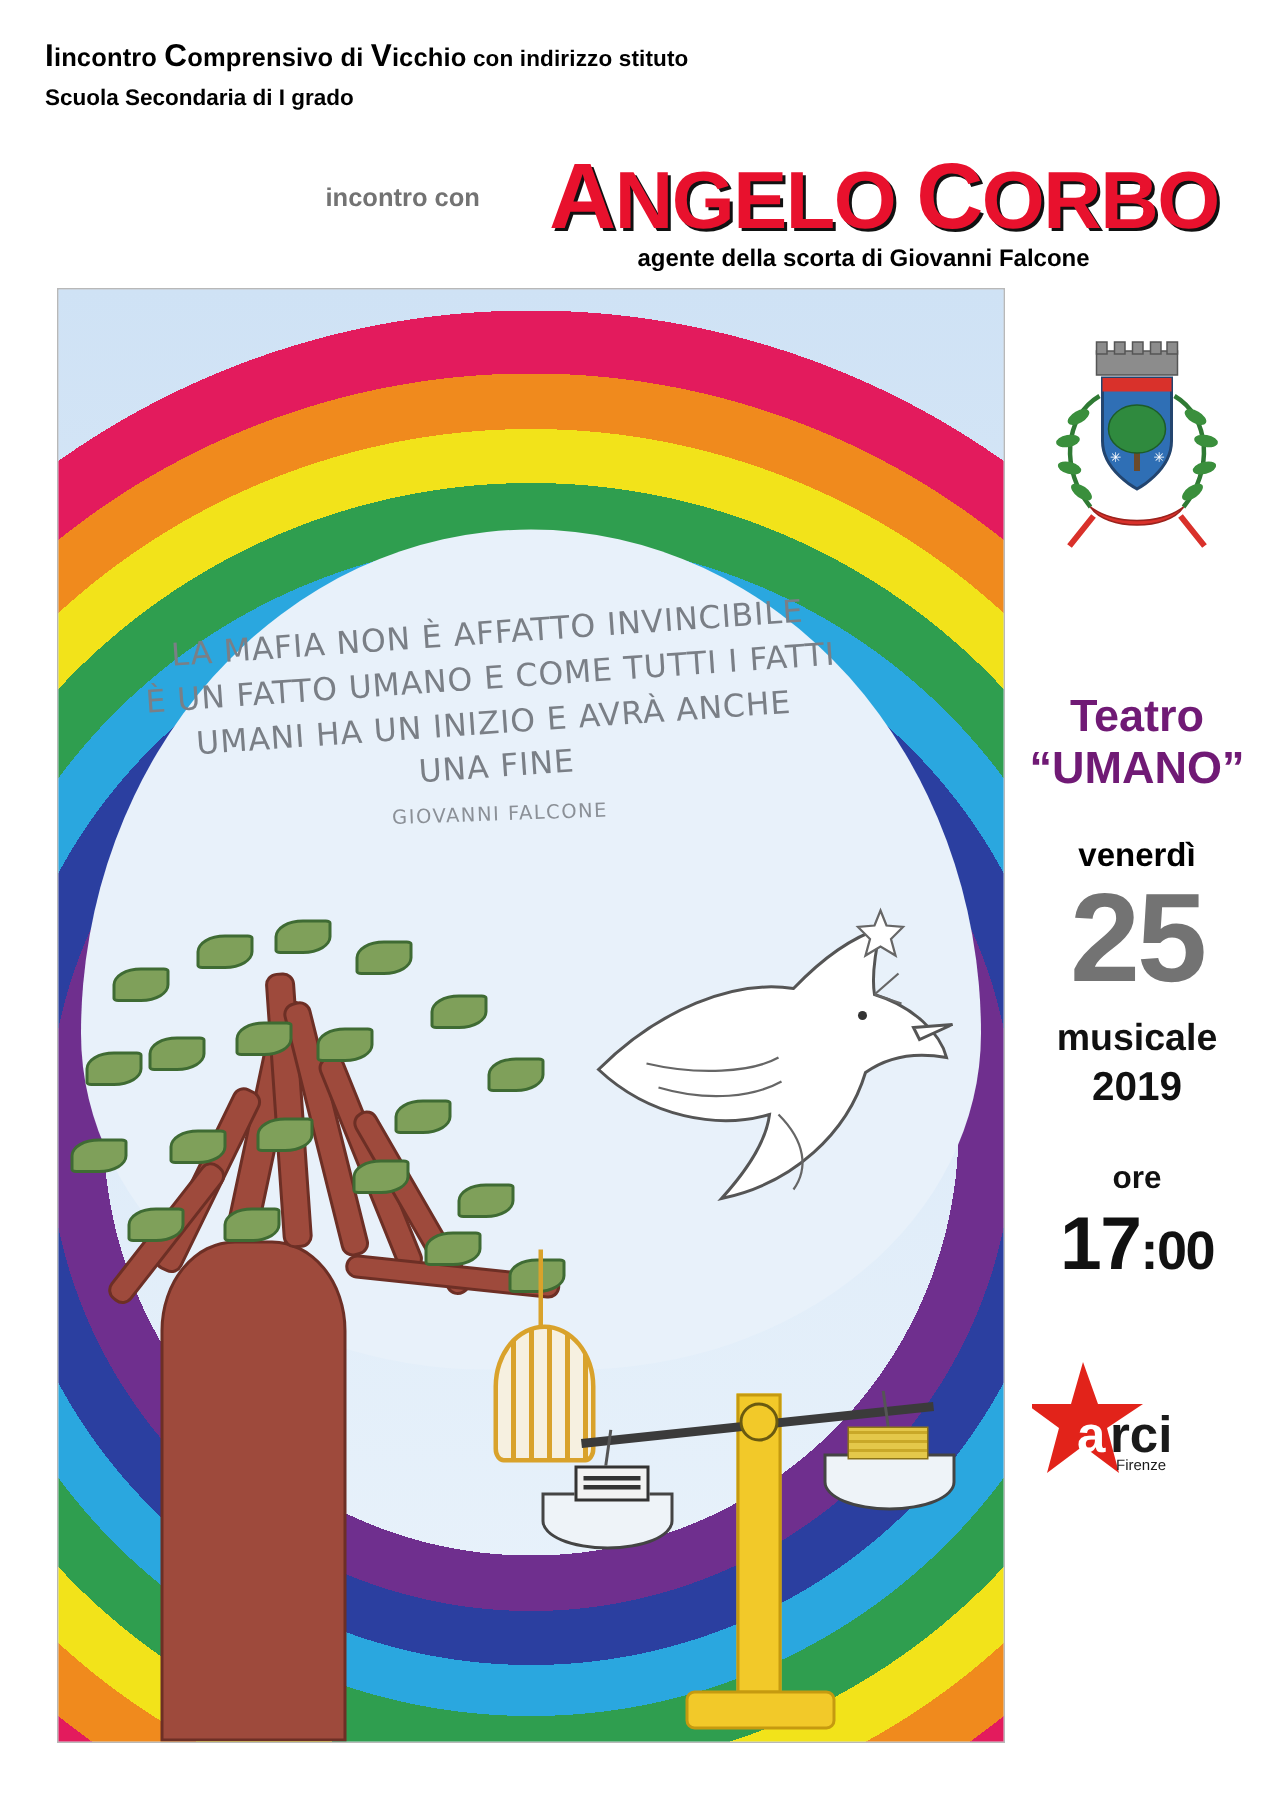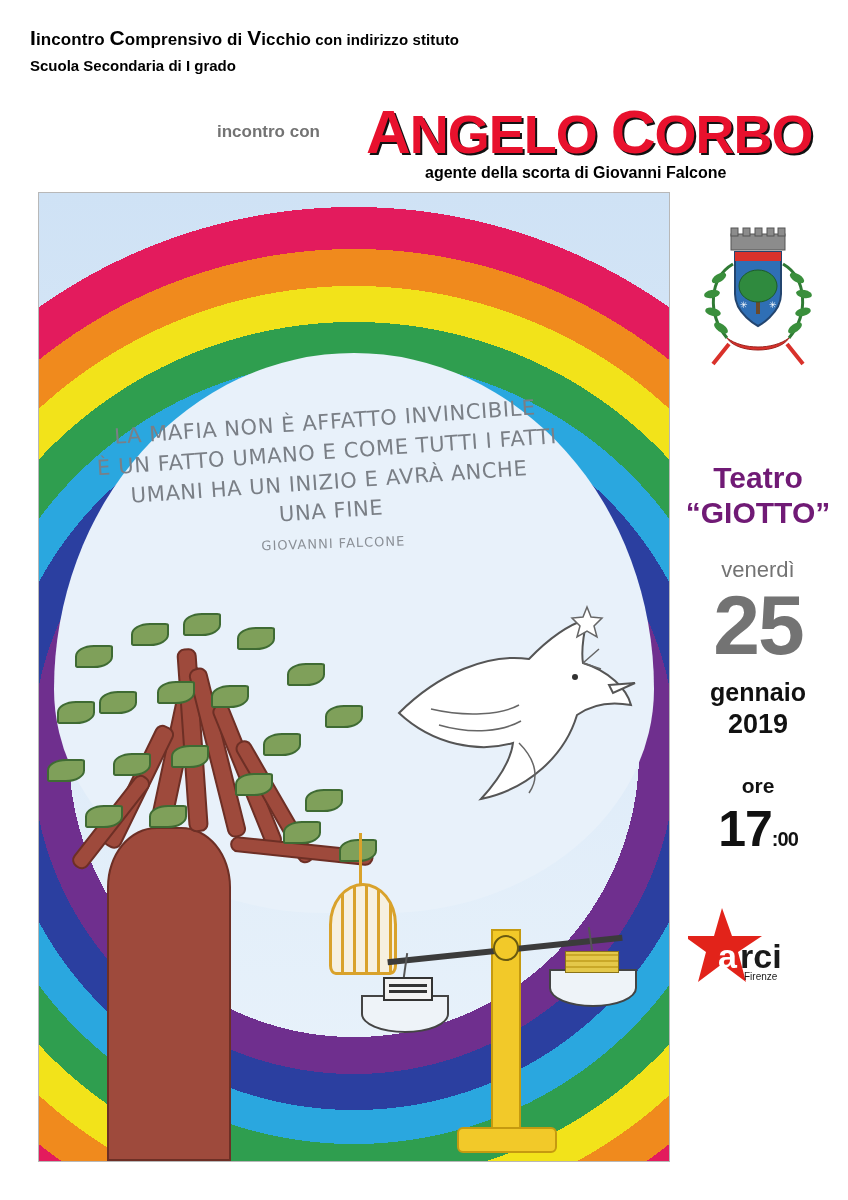--- a/index.html
+++ b/index.html
@@ -311,22 +311,22 @@
   .venue {
     margin-top: 78px;
     font-size: 30px;
     font-weight: bold;
     color: #701a75;
     line-height: 1.18;
   }
   .weekday {
     margin-top: 26px;
     font-size: 22px;
-    font-weight: normal;
-    color: #737373;
+    font-weight: bold;
+    color: #000000;
   }
   .day {
     margin-top: 2px;
     font-size: 84px;
     font-weight: bold;
     color: #737373;
     line-height: 0.96;
     letter-spacing: -2px;
   }
   .month {
@@ -347,21 +347,21 @@
     font-weight: bold;
     color: #111;
   }
   .time {
     margin-top: 2px;
     font-size: 50px;
     font-weight: bold;
     color: #111;
     letter-spacing: -1px;
   }
-  .time .mins { font-size: 20px; }
+  .time .mins { font-size: 36px; }
 
   .arci {
     margin: 48px auto 0;
     width: 140px;
     height: 82px;
     position: relative;
   }
 </style>
 </head>
 <body>
@@ -494,26 +494,26 @@
         <ellipse cx="102" cy="106" rx="8" ry="4" transform="rotate(-35 102 106)"></ellipse>
       </g>
 
       <path d="M34 116 C50 128,80 128,96 116 C86 132,44 132,34 116 Z" fill="#d9312b" stroke="#9b221d"></path>
       <path d="M36 122 L20 142 M94 122 L110 142" stroke="#d9312b" stroke-width="4" fill="none"></path>
     </svg>
   </div>
 
   <div class="venue">
     <div>Teatro</div>
-    <div>“GIOTTO”</div>
+    <div>“UMANO”</div>
   </div>
 
   <div class="weekday">venerdì</div>
   <div class="day">25</div>
-  <div class="month">gennaio</div>
+  <div class="month">musicale</div>
   <div class="year">2019</div>
 
   <div class="ore-label">ore</div>
   <div class="time">
     <span>17</span><span class="mins">:00</span>
   </div>
 
   <div class="arci">
     <svg viewBox="0 0 140 82" width="140" height="82">
       <path d="M34 2 L44 30 L74 30 L50 46 L58 76 L34 58 L10 76 L18 46 L-4 30 L26 30 Z" fill="#e2231a"></path>

